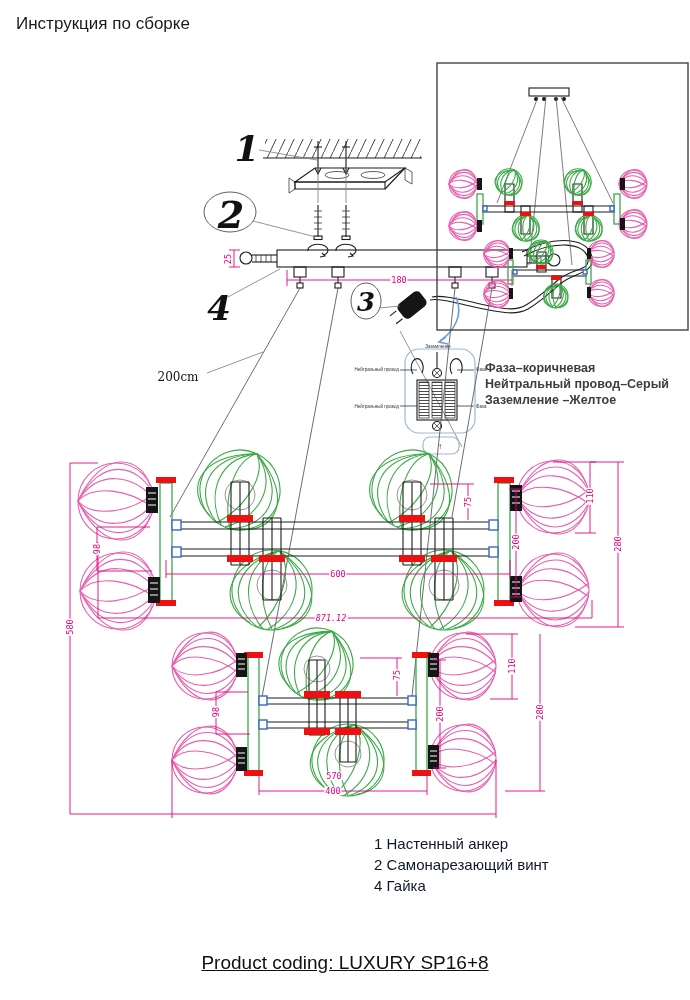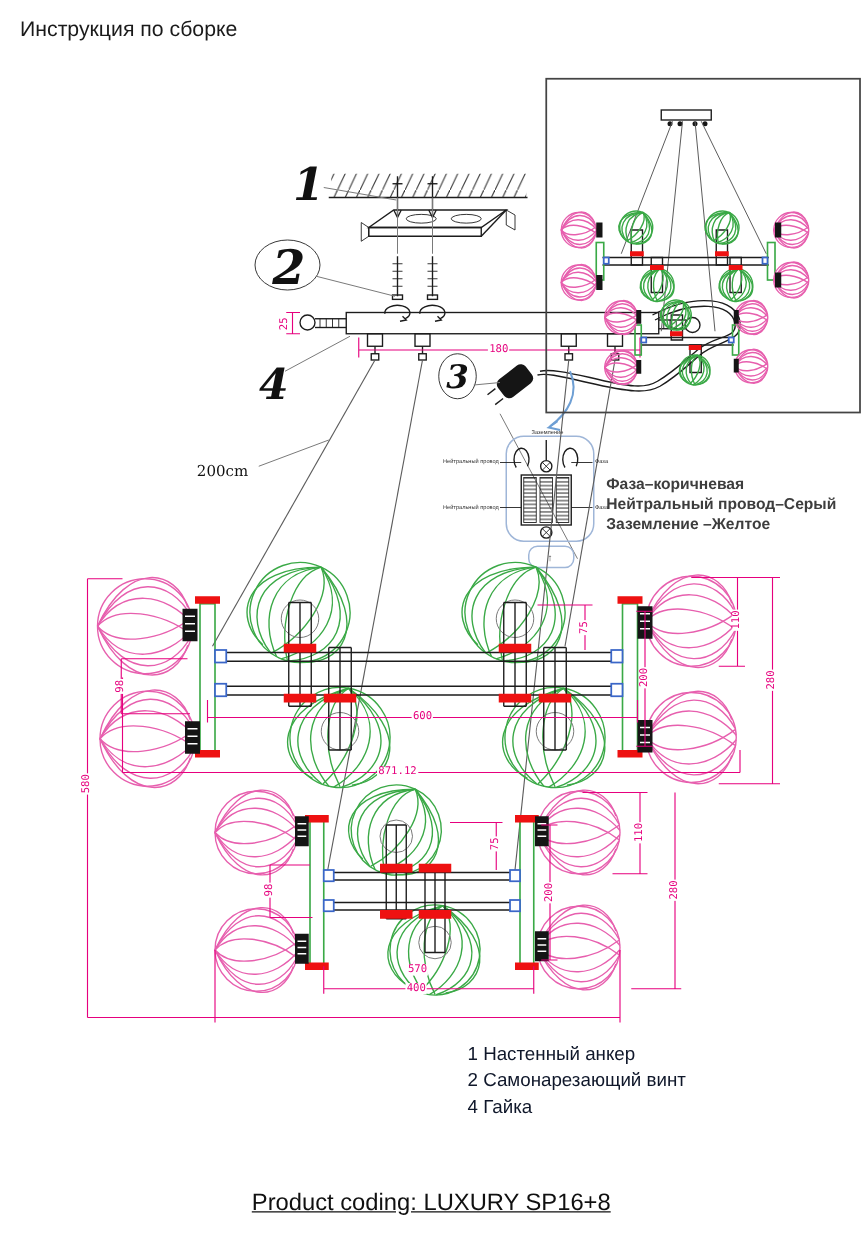--- a/index.html
+++ b/index.html
@@ -354,35 +354,35 @@
 <span class="txt callout" style="left:247px;top:148px;font-size:36px;">1</span>
 <span class="txt callout" style="left:231px;top:214px;font-size:38px;">2</span>
 <span class="txt callout" style="left:366px;top:302px;font-size:26px;">3</span>
 <span class="txt callout" style="left:219px;top:308px;font-size:34px;">4</span>
 
 <span class="txt dim v" style="left:228px;top:259px;">25</span>
 <span class="txt dim" style="left:399px;top:280px;">180</span>
 
 <span class="txt cm" style="left:178px;top:377px;">200cm</span>
 
-<div class="txt wiring" style="left:485px;top:360px;margin-top:19px;">
+<div class="txt wiring" style="left:485px;top:360px;">
   <div>Фаза–коричневая</div>
   <div>Нейтральный провод–Серый</div>
   <div>Заземление –Желтое</div>
 </div>
 
 <span class="txt tiny" style="left:438px;top:346px;transform:translate(-50%,-50%);">Заземление</span>
 <span class="txt tiny" style="left:399px;top:369px;transform:translate(-100%,-50%);">Нейтральный провод</span>
 <span class="txt tiny" style="left:399px;top:406px;transform:translate(-100%,-50%);">Нейтральный провод</span>
 <span class="txt tiny" style="left:476px;top:369px;transform:translate(0,-50%);">Фаза</span>
 <span class="txt tiny" style="left:476px;top:406px;transform:translate(0,-50%);">Фаза</span>
 <span class="txt tiny" style="left:440px;top:446px;transform:translate(-50%,-50%);font-size:8px;">↑</span>
 
 <span class="txt dim" style="left:338px;top:574px;">600</span>
-<span class="txt dim" style="left:318px;top:618px;">871.12</span>
+<span class="txt dim" style="left:331px;top:618px;font-style:italic;">871.12</span>
 <span class="txt dim v" style="left:70px;top:627px;">580</span>
 <span class="txt dim v" style="left:97px;top:549px;">98</span>
 <span class="txt dim v" style="left:468px;top:502px;">75</span>
 <span class="txt dim v" style="left:516px;top:542px;">200</span>
 <span class="txt dim v" style="left:590px;top:496px;">110</span>
 <span class="txt dim v" style="left:618px;top:544px;">280</span>
 
 <span class="txt dim v" style="left:216px;top:712px;">98</span>
 <span class="txt dim v" style="left:397px;top:675px;">75</span>
 <span class="txt dim v" style="left:440px;top:714px;">200</span>

